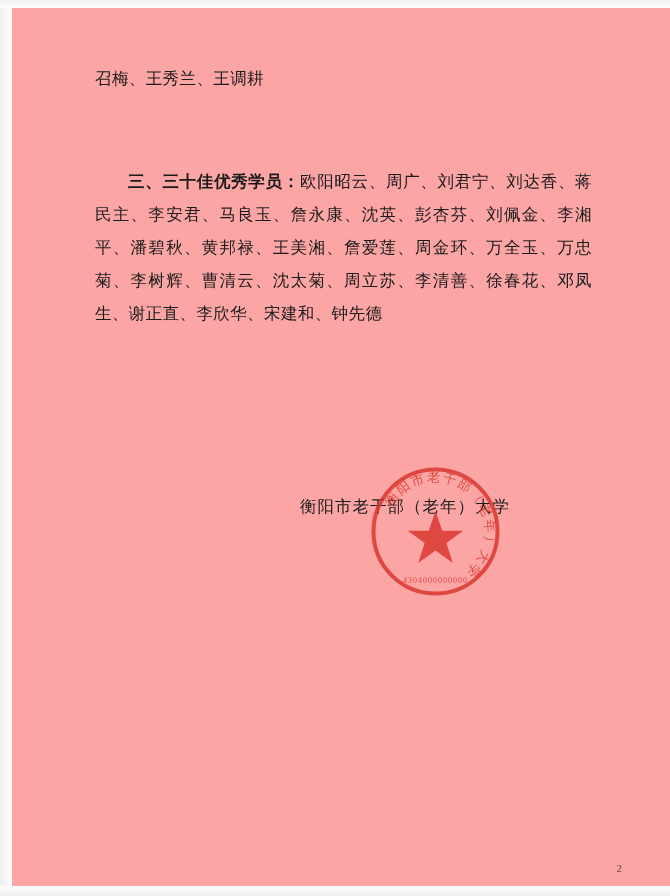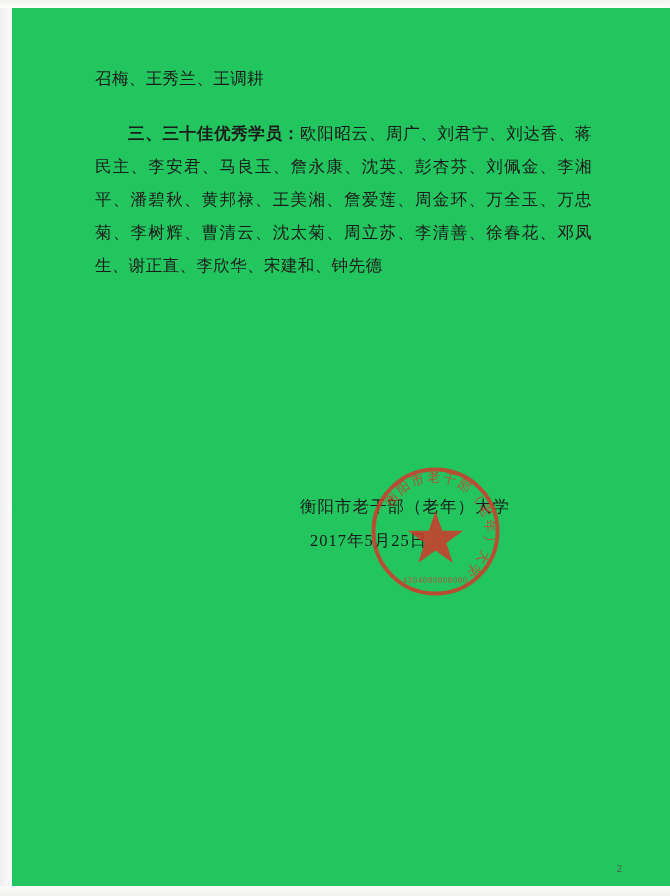--- a/index.html
+++ b/index.html
@@ -11,38 +11,39 @@
     height: 896px;
     background: #ffffff;
     font-family: "Liberation Serif", "DejaVu Serif", serif;
     color: #1a1a1a;
     position: relative;
     overflow: hidden;
   }
   .page {
     position: absolute;
     inset: 0;
-    background: #22c55e;
+    background: #fca5a5;
   }
   .page-body {
     position: absolute;
     left: 95px;
     right: 78px;
     top: 62px;
   }
   .para {
     font-size: 16.5px;
     line-height: 33px;
     letter-spacing: 0.4px;
     text-align: justify;
     text-justify: inter-ideograph;
     margin: 0;
   }
   .para.indent {
     text-indent: 2em;
+    margin-top: 48px;
   }
   .gap-med { height: 22px; }
   .bold-lead {
     font-weight: bold;
   }
   .sign-block {
     position: absolute;
     left: 300px;
     top: 490px;
     width: 300px;
@@ -113,21 +114,20 @@
 
     <p class="para indent"><span class="bold-lead">三、三十佳优秀学员：</span>欧阳昭云、周广、刘君宁、刘达香、蒋民主、李安君、马良玉、詹永康、沈英、彭杏芬、刘佩金、李湘平、潘碧秋、黄邦禄、王美湘、詹爱莲、周金环、万全玉、万忠菊、李树辉、曹清云、沈太菊、周立苏、李清善、徐春花、邓凤生、谢正直、李欣华、宋建和、钟先德</p>
 
     <div class="gap-med"></div>
 
 
   </div>
 
   <div class="sign-block">
     <div class="sign-line">衡阳市老干部（老年）大学</div>
-    <div class="sign-line sign-date">2017年5月25日</div>
   </div>
 
   <div class="seal">
     <svg viewBox="0 0 137 137" xmlns="http://www.w3.org/2000/svg">
       <defs>
         <path id="sealArc" d="M 68.5 68.5 m -50 0 a 50 50 0 1 1 100 0 a 50 50 0 1 1 -100 0"></path>
       </defs>
       <circle cx="68.5" cy="68.5" r="62" fill="none" stroke="#d8342c" stroke-width="4"></circle>
       <text font-size="13" fill="#d8342c" font-family="'Liberation Serif', serif" letter-spacing="2">
         <textPath href="#sealArc" startOffset="8%">衡阳市老干部（老年）大学</textPath>

